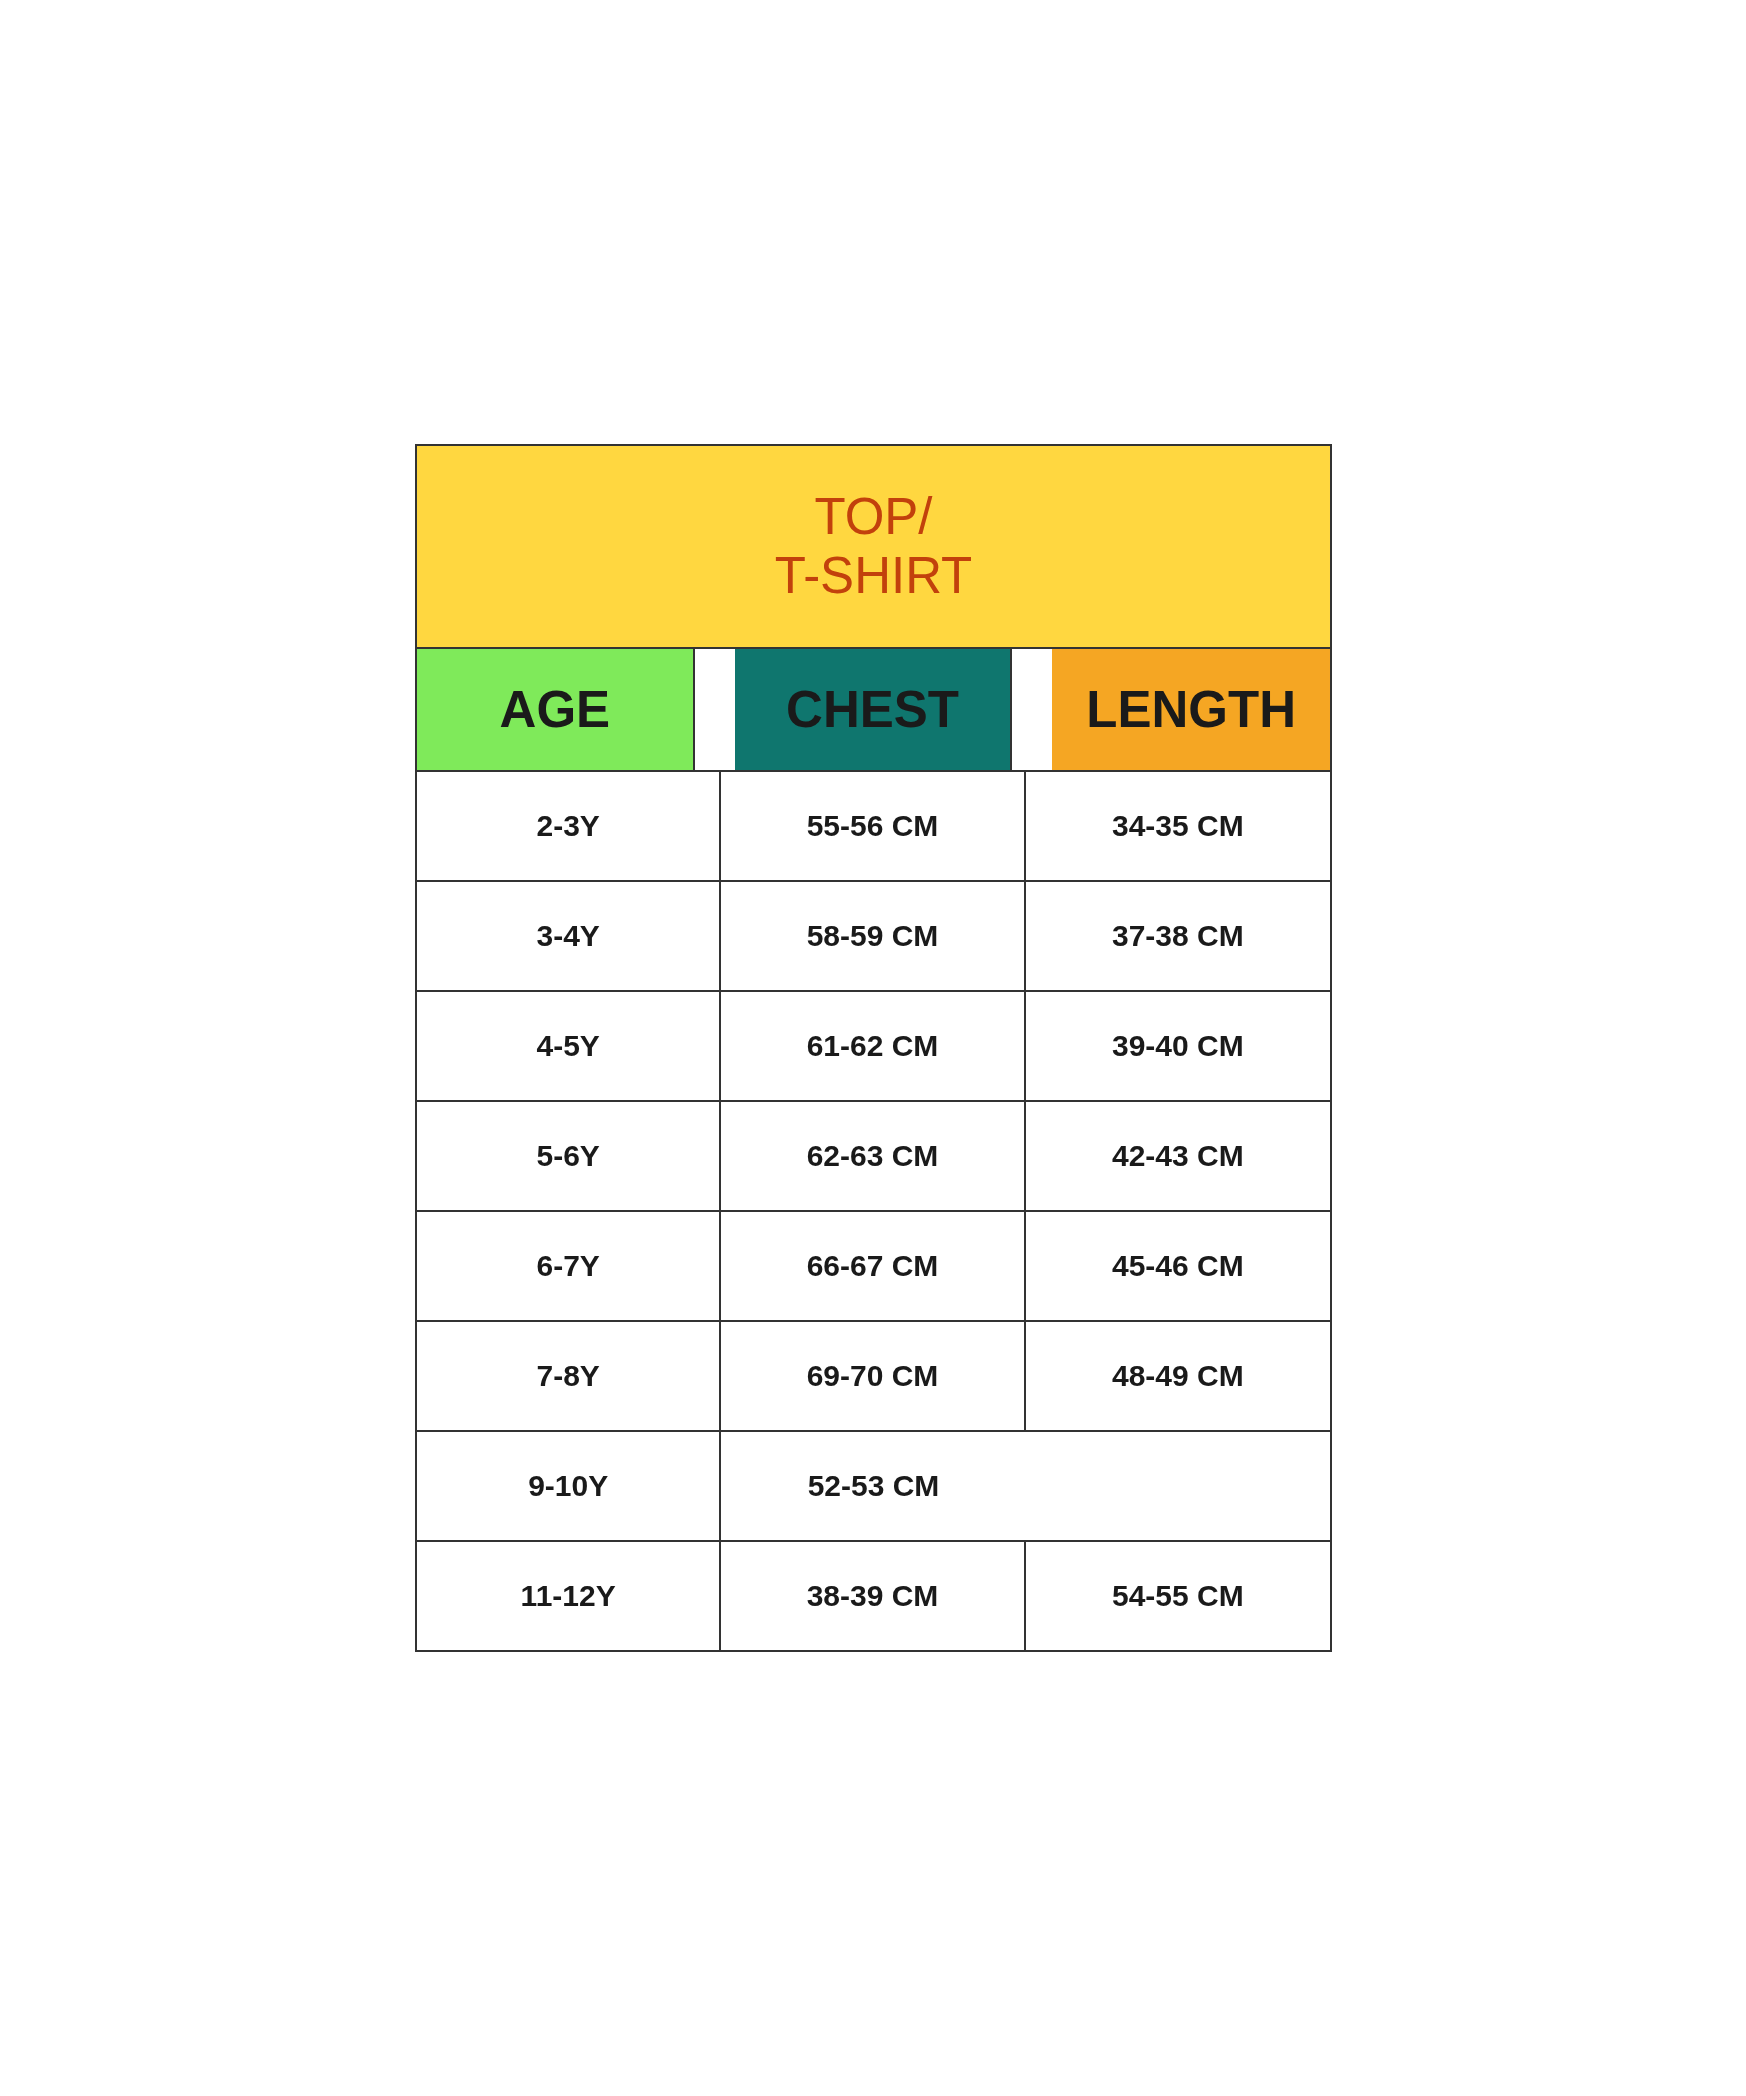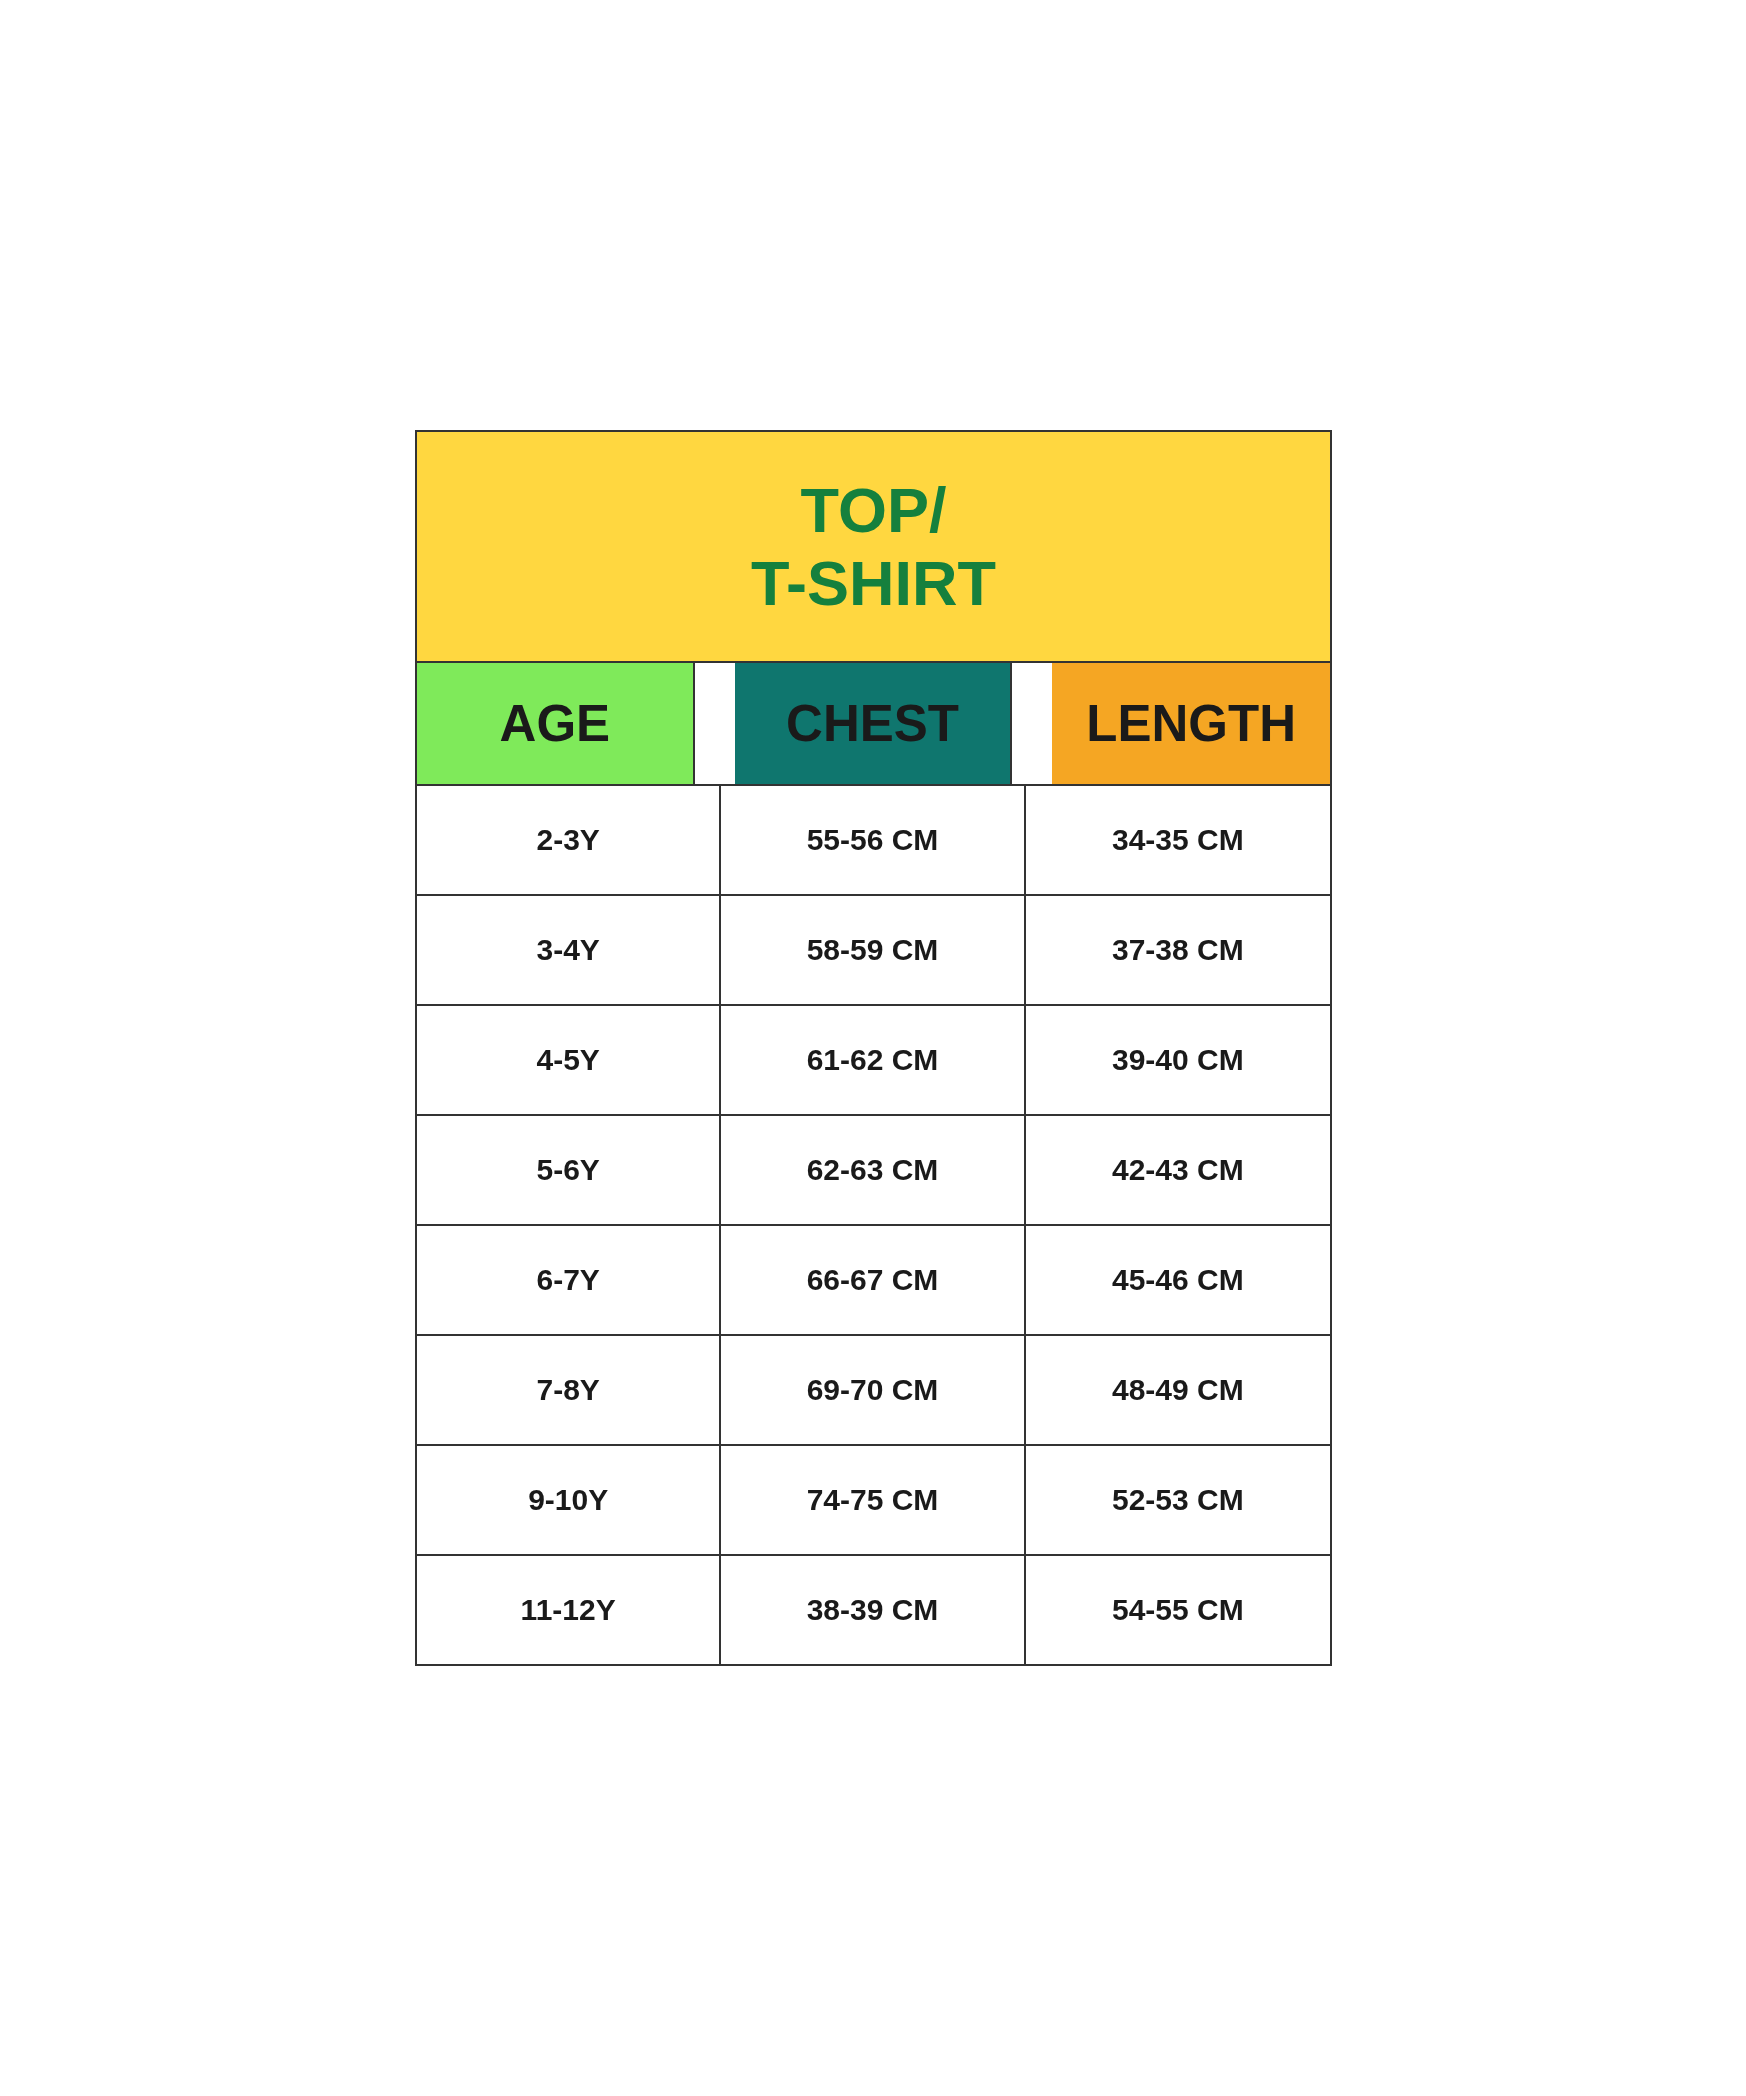--- a/index.html
+++ b/index.html
@@ -25,23 +25,23 @@
     }
 
     .title-row {
       background: #FFD740;
       text-align: center;
       padding: 42px 17.5px;
       border-bottom: 2.6px solid #333;
     }
 
     .title-text {
-      font-size: 63px;
-      font-weight: 700;
-      color: #15803d;
+      font-size: 51px;
+      font-weight: 400;
+      color: #c2410c;
       line-height: 1.15;
     }
 
     .header-row {
       display: grid;
       grid-template-columns: 1fr 1fr 1fr;
       border-bottom: 2.6px solid #333;
       gap: 40px;
     }
 
@@ -133,21 +133,20 @@
         <div class="data-cell">66-67 CM</div>
         <div class="data-cell">45-46 CM</div>
       </div>
       <div class="data-row">
         <div class="data-cell">7-8Y</div>
         <div class="data-cell">69-70 CM</div>
         <div class="data-cell">48-49 CM</div>
       </div>
       <div class="data-row">
         <div class="data-cell">9-10Y</div>
-        <div class="data-cell">74-75 CM</div>
         <div class="data-cell">52-53 CM</div>
       </div>
       <div class="data-row">
         <div class="data-cell">11-12Y</div>
         <div class="data-cell">38-39 CM</div>
         <div class="data-cell">54-55 CM</div>
       </div>
     </div>
 
 </div>

